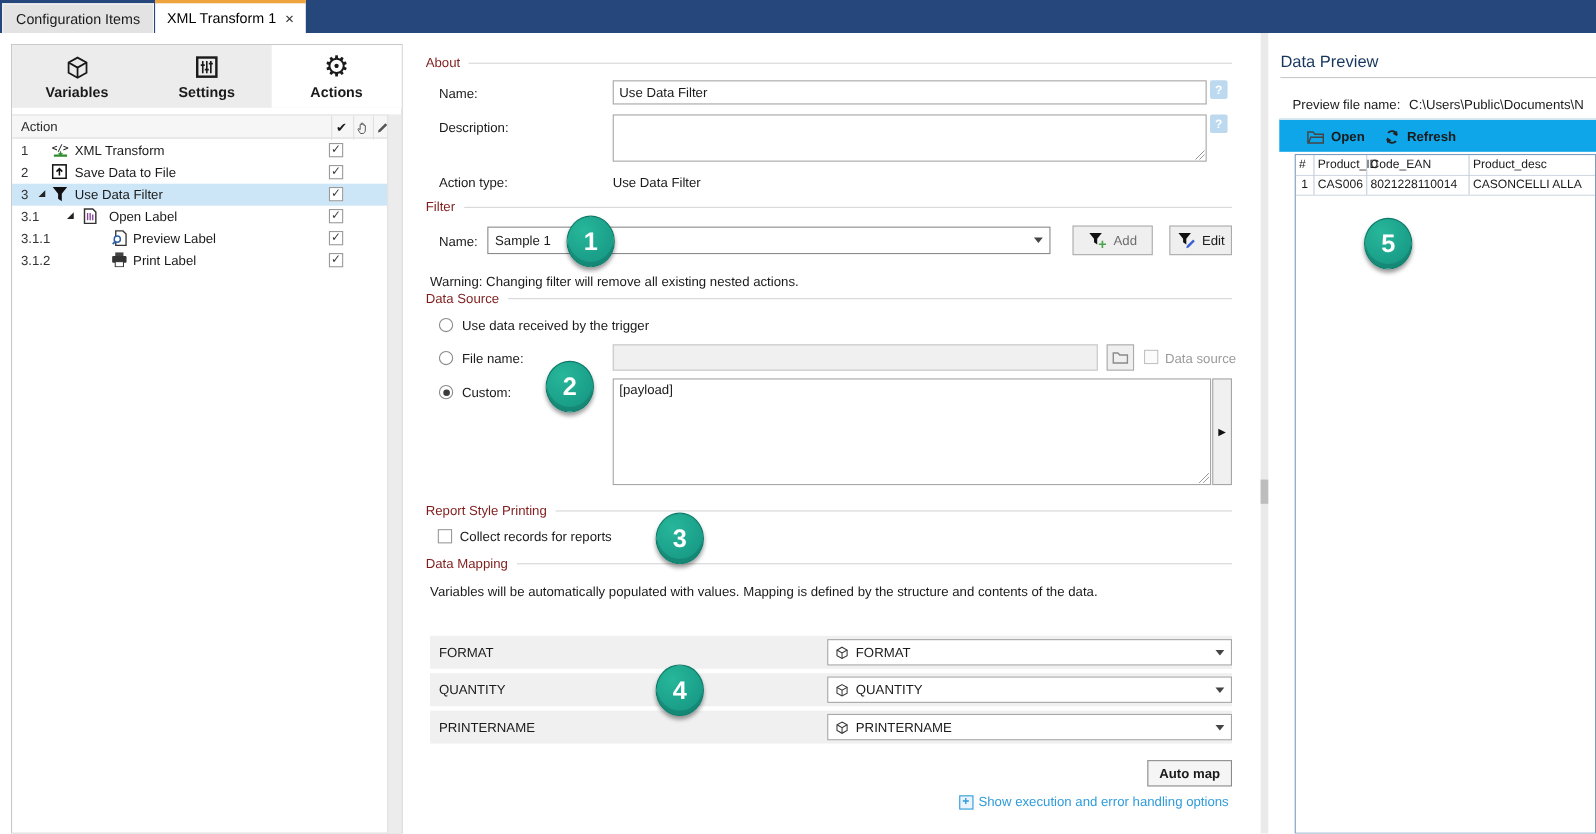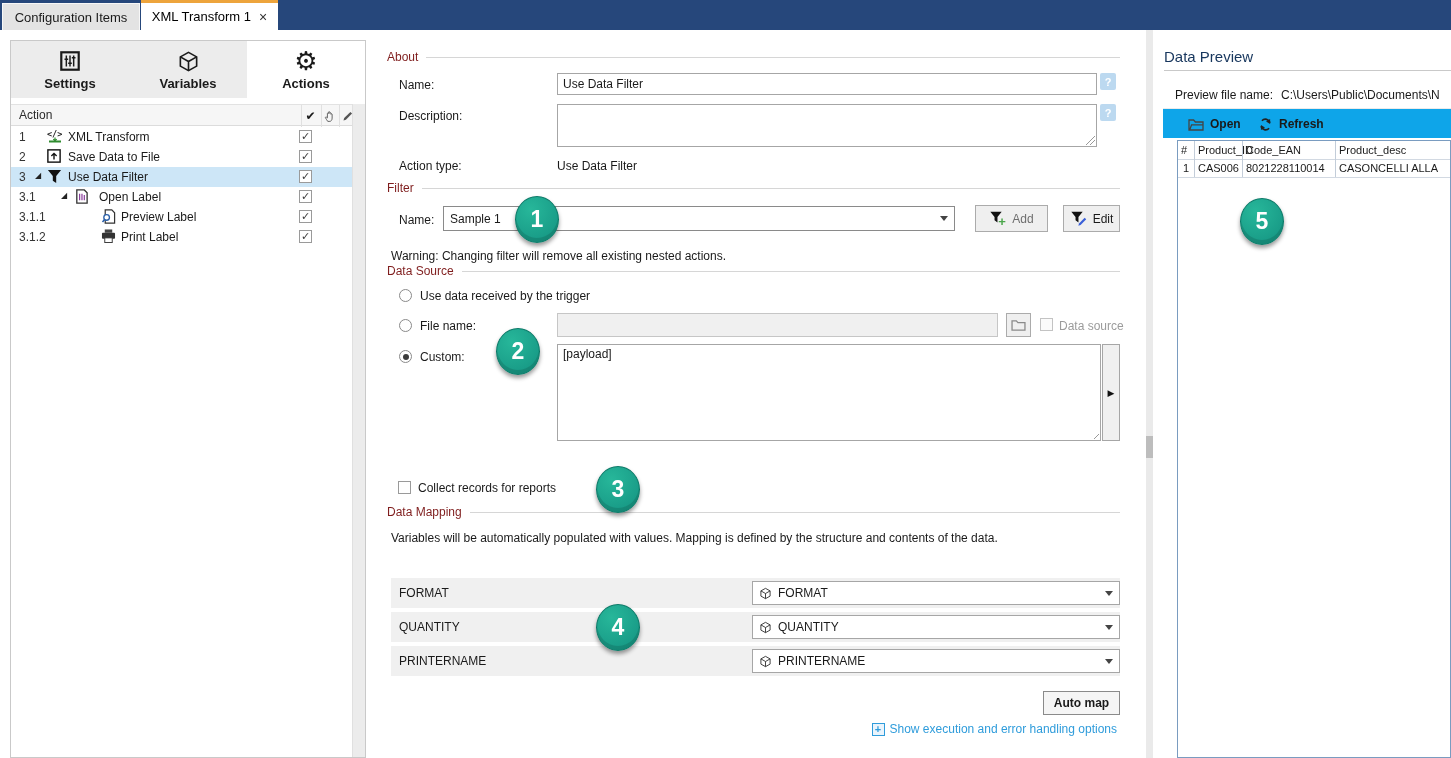--- a/index.html
+++ b/index.html
@@ -100,36 +100,36 @@
     <div class="tab active">
       <span>XML Transform 1</span>
       <span class="close">×</span>
     </div>
   </div>
 
   <div class="left-panel">
     <div class="lp-toolbar">
       <div class="lp-btn">
         <span class="ic">
+          <svg width="23" height="23" viewBox="0 0 24 24" fill="none" stroke="#1a1a1a" stroke-width="1.7">
+            <path d="M12 2.5 20.5 7.2 20.5 16.8 12 21.5 3.5 16.8 3.5 7.2Z"></path>
+            <path d="M3.5 7.2 12 12 20.5 7.2 M12 12 12 21.5"></path>
+          </svg>
+        </span>
+        <span>Variables</span>
+      </div>
+      <div class="lp-btn">
+        <span class="ic">
           <svg width="22" height="22" viewBox="0 0 24 24" fill="none" stroke="#1a1a1a">
             <rect x="2.5" y="2.5" width="19" height="19" stroke-width="2.4"></rect>
             <path d="M8 6v12 M12 6v12 M16 6v12" stroke-width="1.6"></path>
             <path d="M6 10h4 M10 14.5h4 M14 8.5h4" stroke-width="1.6"></path>
           </svg>
         </span>
         <span>Settings</span>
-      </div>
-      <div class="lp-btn">
-        <span class="ic">
-          <svg width="23" height="23" viewBox="0 0 24 24" fill="none" stroke="#1a1a1a" stroke-width="1.7">
-            <path d="M12 2.5 20.5 7.2 20.5 16.8 12 21.5 3.5 16.8 3.5 7.2Z"></path>
-            <path d="M3.5 7.2 12 12 20.5 7.2 M12 12 12 21.5"></path>
-          </svg>
-        </span>
-        <span>Variables</span>
       </div>
       <div class="lp-btn selected">
         <span class="ic gear-glyph">⚙</span>
         <span>Actions</span>
       </div>
     </div>
 
     <div class="lp-header">
       <span class="hl">Action</span>
       <span class="col-ic" style="left:290px;">✔</span>
@@ -292,20 +292,24 @@
   <span class="lbl abs" style="left:1059px;top:319px;color:#9b9b9b;">Data source</span>
 
   <span class="radio on" style="left:399px;top:350px;"></span>
   <span class="lbl abs" style="left:420px;top:350px;">Custom:</span>
   <textarea class="tin" style="left: 557px; top: 344px; width: 544px; height: 97px;">[payload]</textarea>
   <span class="grip" style="left:1090px;top:430px;"></span>
   <div class="expander" style="left:1102px;top:344px;width:18px;height:97px;">
     <span>▶</span>
   </div>
 
+  <div class="sec" style="top:457px;">
+    <span class="t">Report Style Printing</span>
+      <span class="line"></span>
+  </div>
   <span class="cbx" style="left:398px;top:481px;"></span>
   <span class="lbl abs" style="left:418px;top:481px;">Collect records for reports</span>
 
   <div class="sec" style="top:505px;">
     <span class="t">Data Mapping</span>
       <span class="line"></span>
   </div>
   <span class="lbl abs" style="left:391px;top:531px;">Variables will be automatically populated with values. Mapping is defined by the structure and contents of the data.</span>
 
 

